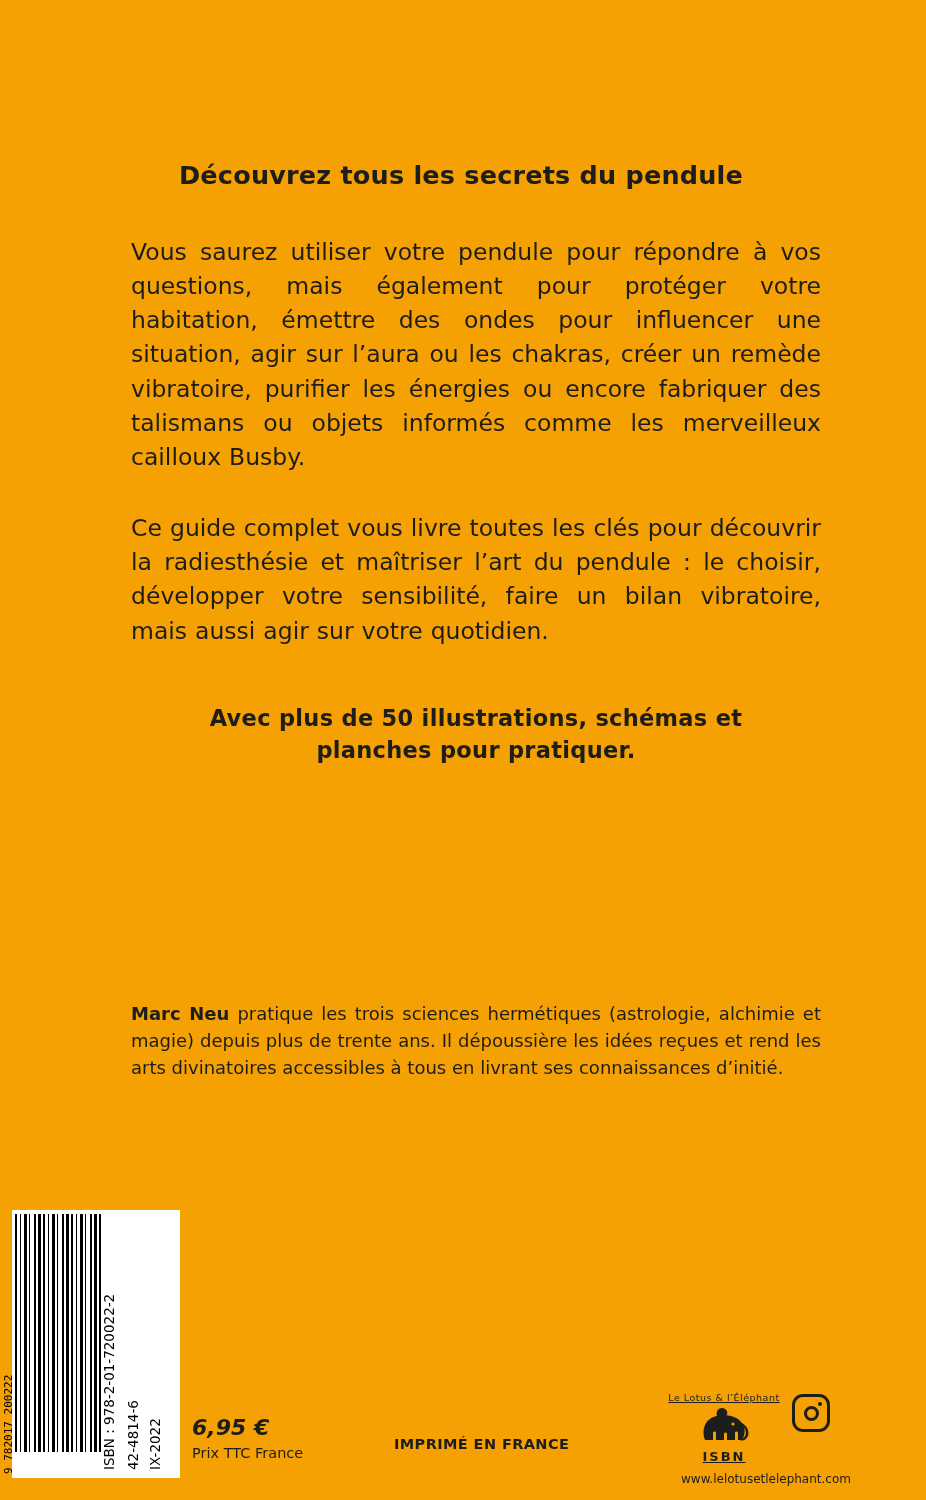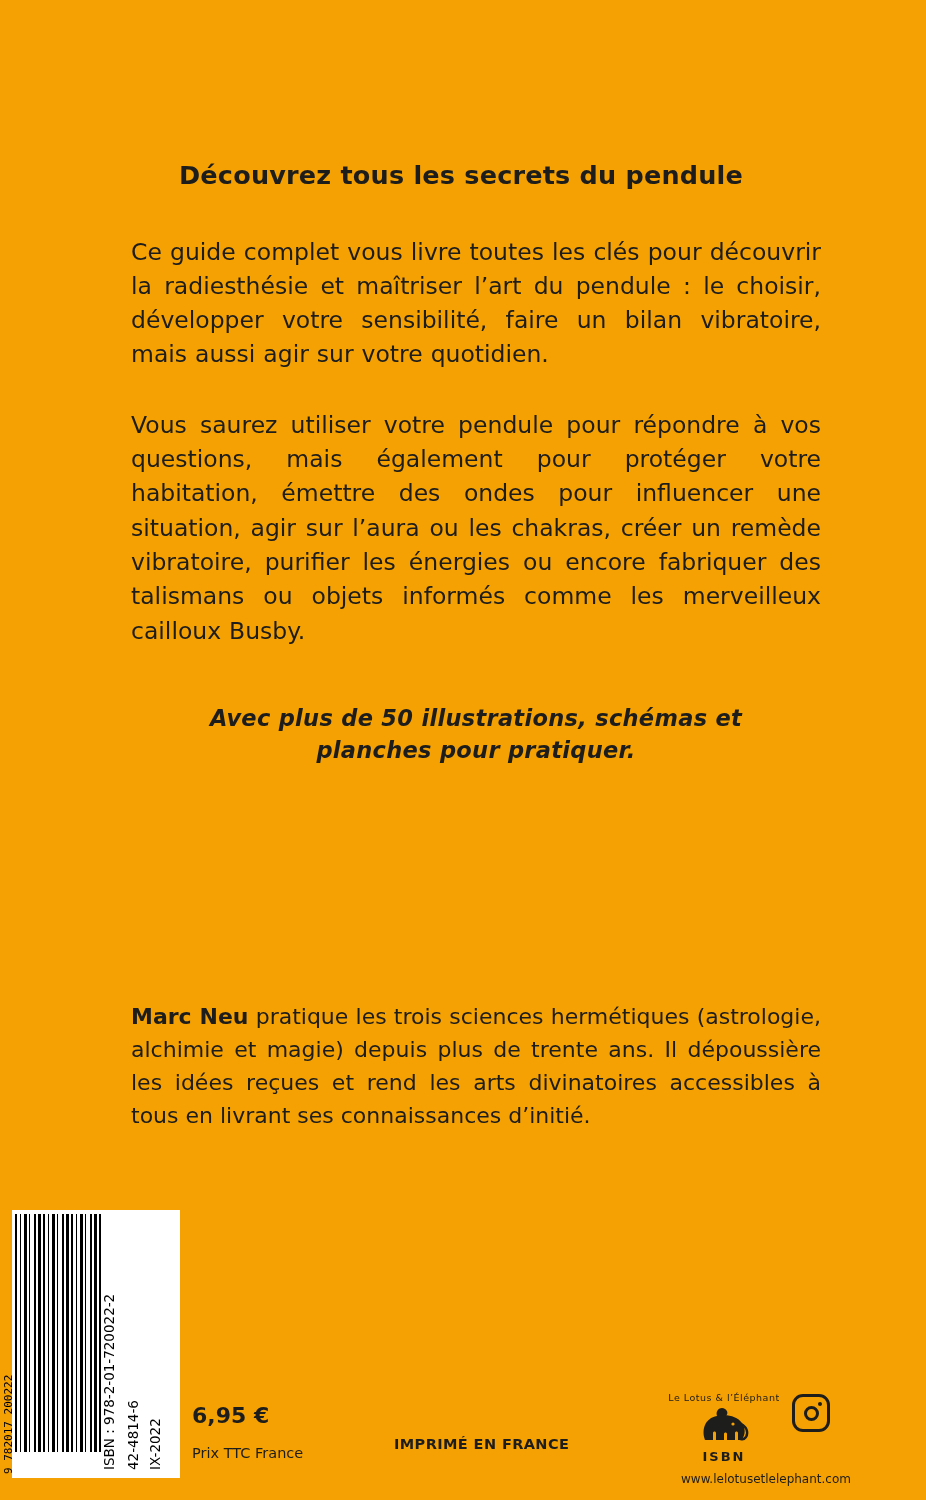--- a/index.html
+++ b/index.html
@@ -52,30 +52,29 @@
 
   .callout {
     margin: 54px 0 0 0;
     font-size: 22.5px;
     font-weight: bold;
     line-height: 1.45;
     text-align: center;
     letter-spacing: 0.3px;
     color: #1d1d1b;
     padding: 0 60px;
-    font-style: italic;
   }
 
   
   .bio {
     position: absolute;
     left: 131px;
     top: 1000px;
     width: 690px;
-    font-size: 22px;
+    font-size: 18px;
     line-height: 1.5;
     text-align: justify;
     color: #1d1d1b;
   }
   .bio .author-name {
     font-weight: bold;
   }
 
   
   .barcode-area {
@@ -147,21 +146,22 @@
   .price-block {
     position: absolute;
     left: 192px;
     bottom: 38px;
     color: #1d1d1b;
   }
   .price {
     font-size: 22px;
     font-weight: bold;
     line-height: 1.15;
-    margin-bottom: 16px;
+    margin-bottom: 4px;
+    font-style: italic;
   }
   .price-sub {
     font-size: 14.5px;
     line-height: 1.2;
   }
 
   .printed {
     position: absolute;
     left: 394px;
     bottom: 48px;
@@ -171,20 +171,21 @@
     font-weight: bold;
   }
 
   
   .publisher {
     position: absolute;
     left: 668px;
     bottom: 36px;
     width: 112px;
     text-align: center;
+    text-decoration: underline;
   }
   .pub-arc {
     font-size: 9.5px;
     letter-spacing: 0.5px;
     color: #1d1d1b;
     height: 14px;
     line-height: 14px;
   }
   .pub-elephant {
     height: 42px;
@@ -246,22 +247,22 @@
     border-radius: 50%;
   }
 </style>
 </head>
 <body>
 
 <div class="page">
 
   <div class="blurb">
     <h1 class="headline">Découvrez tous les secrets du pendule</h1>
+    <p class="para">Vous saurez utiliser votre pendule pour répondre à vos questions, mais également pour protéger votre habitation, émettre des ondes pour influencer une situation, agir sur l’aura ou les chakras, créer un remède vibratoire, purifier les énergies ou encore fabriquer des talismans ou objets informés comme les merveilleux cailloux Busby.</p>
     <p class="para">Ce guide complet vous livre toutes les clés pour découvrir la radiesthésie et maîtriser l’art du pendule : le choisir, développer votre sensibilité, faire un bilan vibratoire, mais aussi agir sur votre quotidien.</p>
-    <p class="para">Vous saurez utiliser votre pendule pour répondre à vos questions, mais également pour protéger votre habitation, émettre des ondes pour influencer une situation, agir sur l’aura ou les chakras, créer un remède vibratoire, purifier les énergies ou encore fabriquer des talismans ou objets informés comme les merveilleux cailloux Busby.</p>
     <p class="callout">Avec plus de 50 illustrations, schémas et planches pour pratiquer.</p>
   </div>
 
   <div class="bio">
     <span class="author-name">Marc Neu</span><span> pratique les trois sciences hermétiques (astrologie, alchimie et magie) depuis plus de trente ans. Il dépoussière les idées reçues et rend les arts divinatoires accessibles à tous en livrant ses connaissances d’initié.</span>
   </div>
 
   <div class="barcode-area">
     <div class="barcode-bars">
       <div class="bars-inner"></div>

